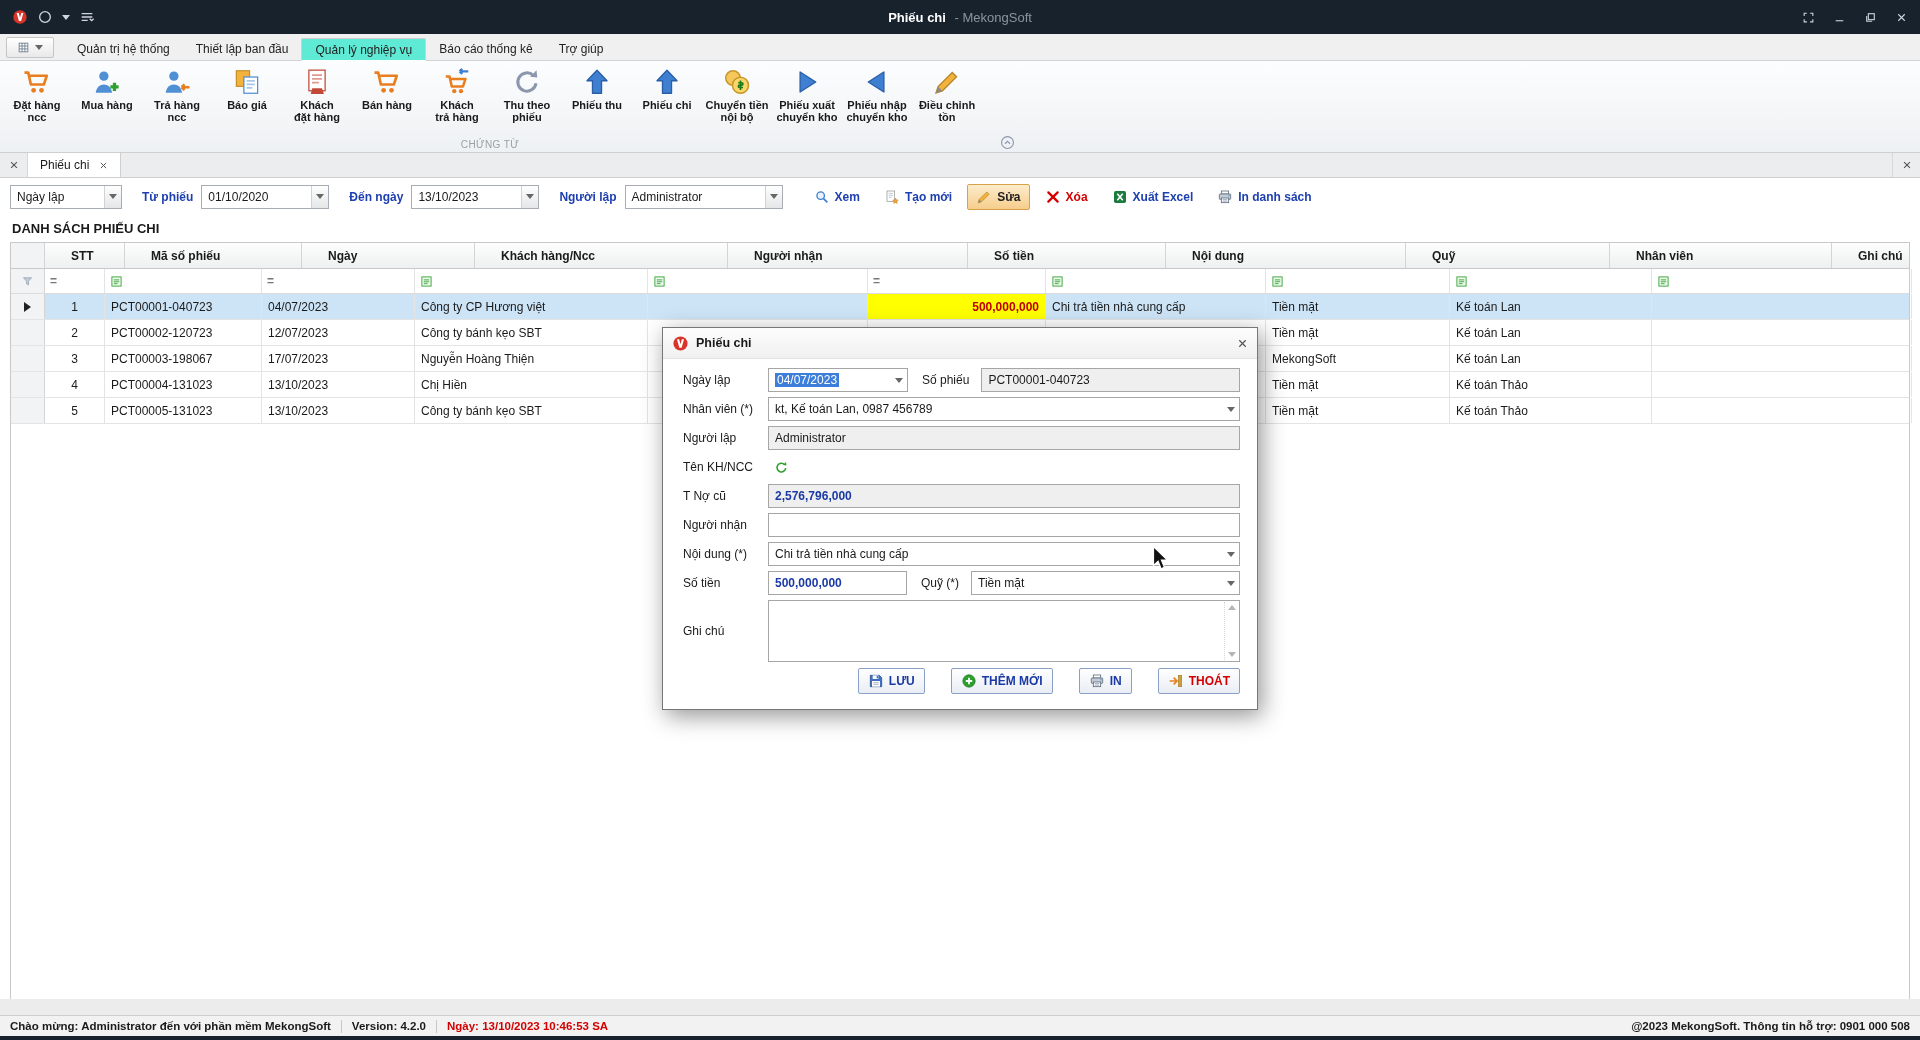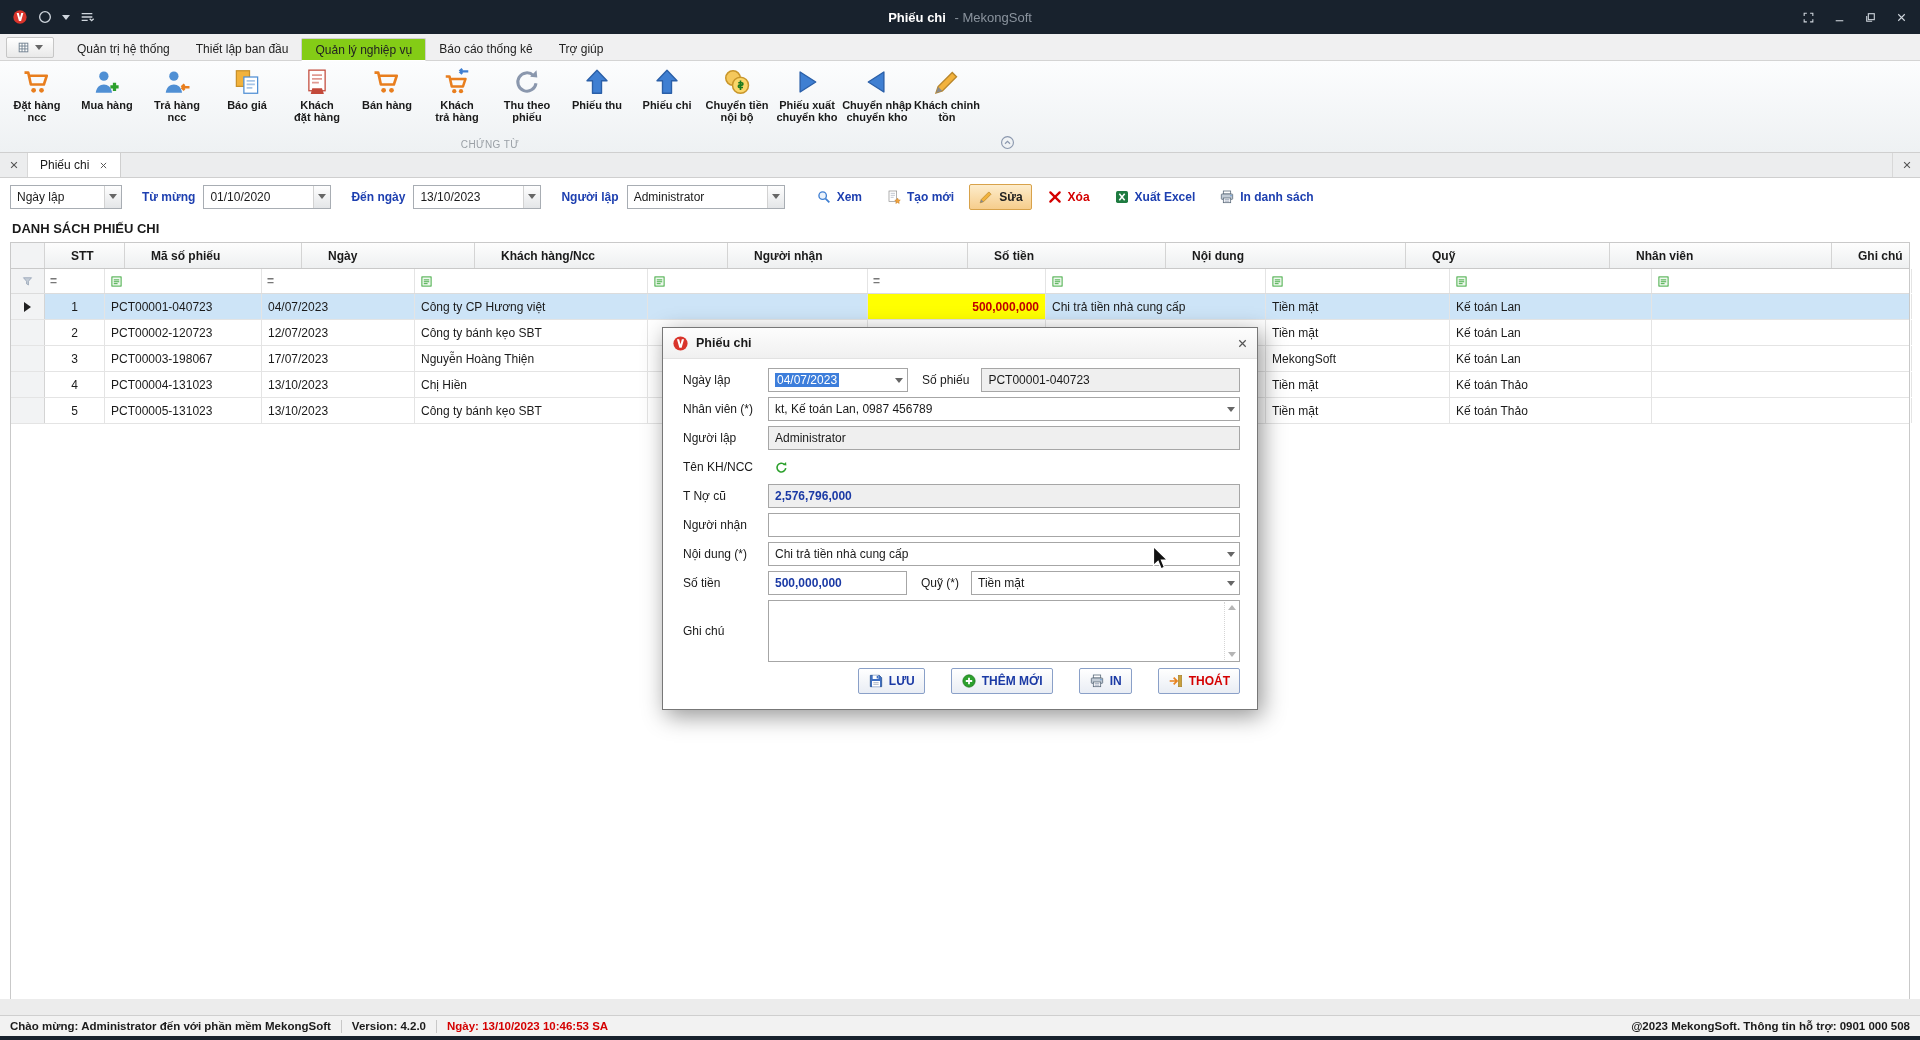--- a/index.html
+++ b/index.html
@@ -18,21 +18,21 @@
   .tb-title .t1{color:#fff;font-weight:700;}
   .tb-title .t2{color:#8b949e;margin-left:5px;}
   .tb-right{margin-left:auto;display:flex;align-items:center;gap:18px;z-index:2;}
   .tb-right span svg{width:13px;height:13px;}
 
   
   .ribbon-tabs{height:27px;flex:none;background:#f0f0f1;display:flex;align-items:flex-end;padding-left:6px;border-bottom:1px solid #d4d4d4;}
   .app-menu{height:21px;width:48px;margin-bottom:2px;margin-right:10px;border:1px solid #c6c6c6;border-radius:2px;background:linear-gradient(#fff,#e9e9e9);display:flex;align-items:center;justify-content:center;gap:5px;}
   .app-menu svg{width:13px;height:13px;}
   .ribbon-tab{height:23px;display:flex;align-items:center;padding:0 13px;color:#222;cursor:default;}
-  .ribbon-tab.active{background:#84cc16;border:1px solid #cfcfcf;border-bottom:1px solid #fff;margin-bottom:-1px;border-radius:2px 2px 0 0;}
+  .ribbon-tab.active{background:#5eead4;border:1px solid #cfcfcf;border-bottom:1px solid #fff;margin-bottom:-1px;border-radius:2px 2px 0 0;}
 
   
   .ribbon-body{height:92px;flex:none;background:linear-gradient(#fcfdfe,#eef1f3);border-bottom:1px solid #cfcfcf;position:relative;}
   #tb-buttons{display:flex;height:74px;padding:1px 2px 0;}
   .tb-btn{width:70px;display:flex;flex-direction:column;align-items:center;padding-top:5px;}
   .tb-ic30 svg{width:30px;height:30px;}
   .tb-label{margin-top:2px;font-size:11px;line-height:12px;font-weight:700;text-align:center;color:#1a1a1a;}
   .group-label{position:absolute;bottom:2px;left:0;width:980px;text-align:center;font-size:10px;color:#9aa0a6;letter-spacing:.4px;}
   .ribbon-collapse{position:absolute;bottom:2px;left:1000px;width:15px;height:15px;}
   .ribbon-collapse svg{width:15px;height:15px;}
@@ -341,33 +341,33 @@
             <div>chuyển kho</div>
           </div>
         </div>
         <div class="tb-btn">
           <span class="tb-ic30">
             <svg viewBox="0 0 24 24">
               <path d="M17.5 4L5 12l12.5 8z" fill="#3f7fd2" stroke="#2a5fa8" stroke-width="1.1" stroke-linejoin="round"></path>
             </svg>
           </span>
           <div class="tb-label">
-            <div>Chuyển nhập</div>
+            <div>Phiếu nhập</div>
             <div>chuyển kho</div>
           </div>
         </div>
         <div class="tb-btn">
           <span class="tb-ic30">
             <svg viewBox="0 0 24 24">
               <path d="M3.2 20.8l1.7-5.1L16.2 4.4l3.4 3.4L8.3 19.1z" fill="#f2b23c" stroke="#b8862a" stroke-width="1.1"></path>
               <path d="M3.2 20.8l5.1-1.7-3.4-3.4z" fill="#8a8a8a"></path>
             </svg>
           </span>
           <div class="tb-label">
-            <div>Khách chỉnh tồn</div>
+            <div>Điều chỉnh tồn</div>
           </div>
         </div>
       </div>
     <div class="group-label">CHỨNG TỪ</div>
     <span class="ribbon-collapse">
         <svg viewBox="0 0 24 24" fill="none" stroke="#8a97ad" stroke-width="1.8">
           <circle cx="12" cy="12" r="9.5"></circle>
           <path d="M8 14l4-4 4 4"></path>
         </svg>
       </span>
@@ -394,21 +394,21 @@
       </span>
   </div>
 
   <div class="filter-bar">
     <div class="combo w112">
       <span class="val">Ngày lập</span>
       <span class="dd">
           <i class="caret"></i>
         </span>
     </div>
-    <span class="lbl-blue">Từ mừng</span>
+    <span class="lbl-blue">Từ phiếu</span>
     <div class="combo w128">
       <span class="val">01/10/2020</span>
       <span class="dd">
           <i class="caret"></i>
         </span>
     </div>
     <span class="lbl-blue">Đến ngày</span>
     <div class="combo w128">
       <span class="val">13/10/2023</span>
       <span class="dd">

